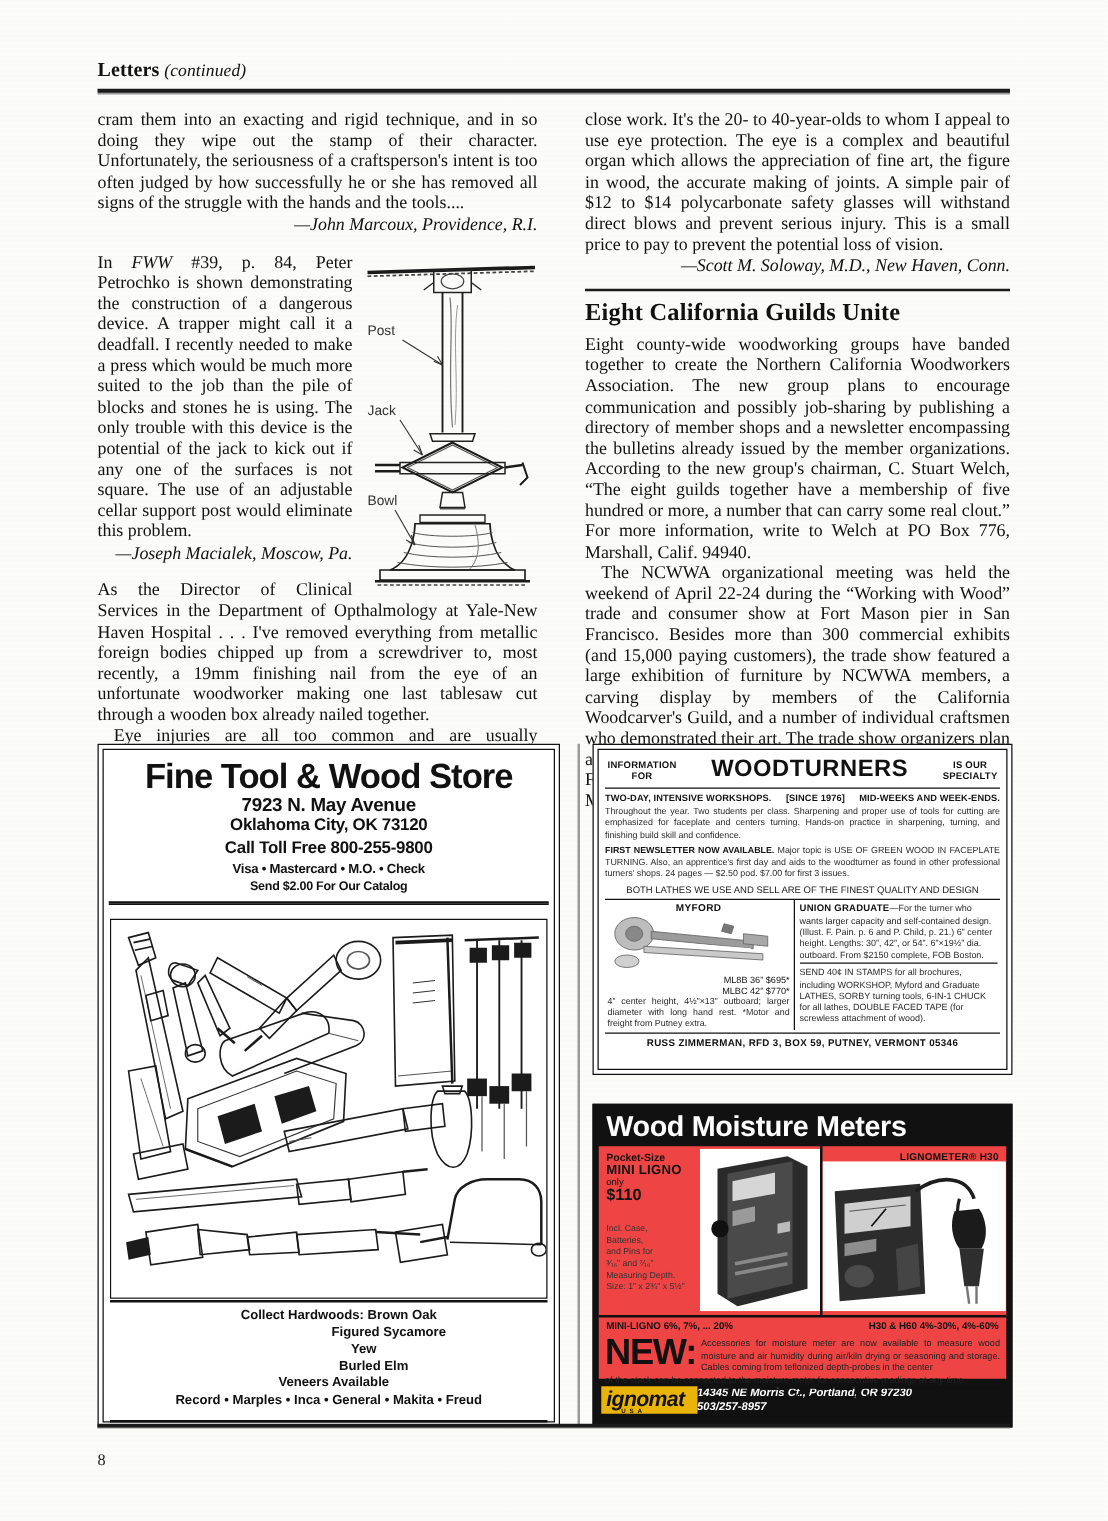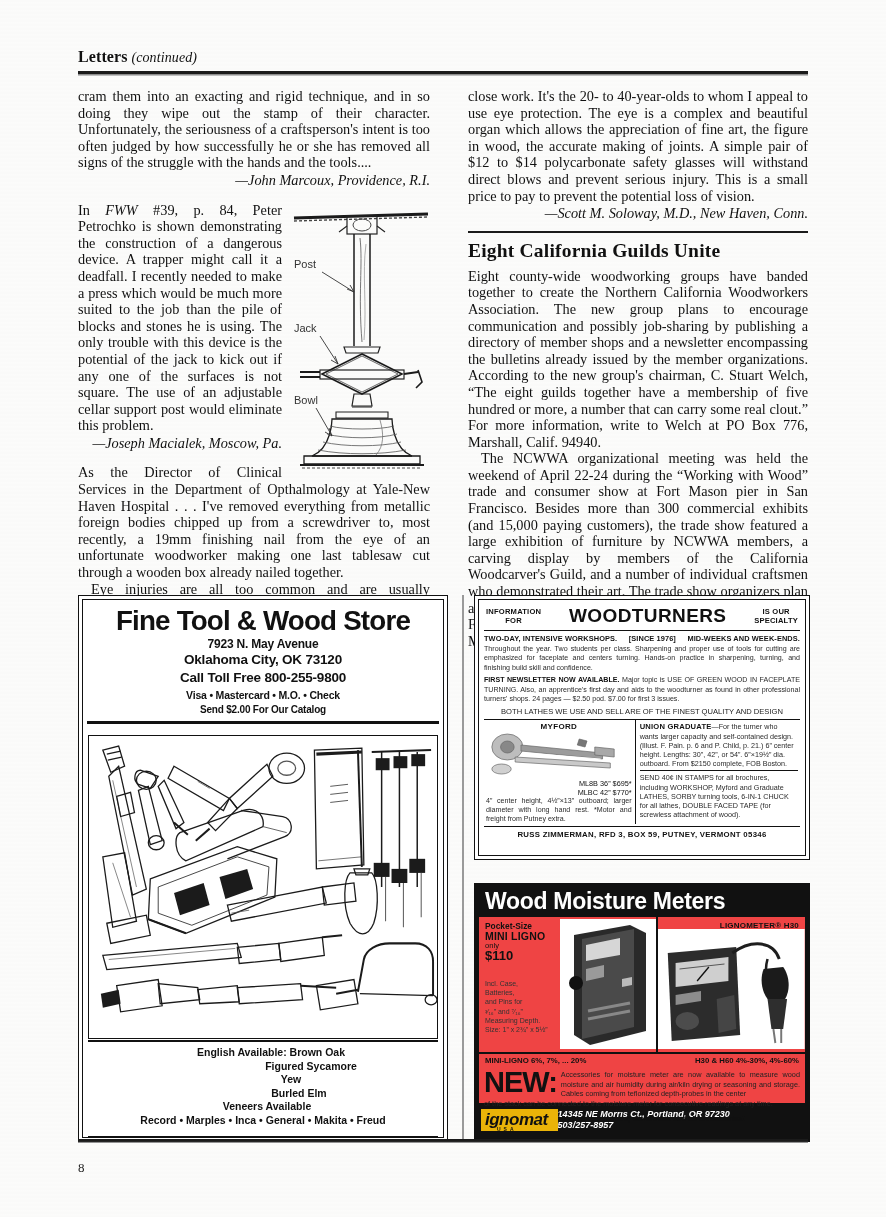--- a/index.html
+++ b/index.html
@@ -43,21 +43,21 @@
   
   .ads{position:absolute;left:78px;top:595px;width:730px;height:545px;}
   .ad{position:absolute;background:#fff;}
 
   
   .ad-finetool{left:0;top:0;width:368px;height:545px;border:1px solid #111;}
   .ft-inner{position:absolute;left:3px;top:3px;right:3px;bottom:3px;border:1px solid #111;}
   .ft-head{text-align:center;padding-top:5px;font-family:"Liberation Sans",sans-serif;}
   .ft-title{font-weight:bold;font-size:28px;letter-spacing:-0.8px;line-height:32px;
             transform:scaleX(0.99);}
-  .ft-l1{font-weight:bold;font-size:12px;line-height:15px;letter-spacing:-0.2px;}
+  .ft-l1{font-weight:bold;font-size:15px;line-height:15px;letter-spacing:-0.2px;}
   .ft-l2{font-weight:bold;font-size:13.5px;line-height:15px;letter-spacing:-0.2px;}
   .ft-l3{font-weight:bold;font-size:13.5px;line-height:17px;letter-spacing:-0.2px;margin-top:2px;}
   .ft-l4{font-weight:bold;font-size:10.5px;line-height:14px;letter-spacing:-0.2px;}
   .ft-l5{font-weight:bold;font-size:10.5px;line-height:15px;letter-spacing:-0.2px;margin-top:2px;}
   .ft-l6{font-weight:bold;font-size:10px;line-height:14px;letter-spacing:-0.2px;}
   .ft-div{height:0;border-top:2px solid #111;border-bottom:1px solid #111;margin:4px 4px 0 4px;}
   .ft-art{position:absolute;left:5px;right:5px;top:135px;height:302px;border:1px solid #111;
           overflow:hidden;background:#fff;}
   .ft-foot{position:absolute;left:5px;right:5px;top:440px;height:90px;
            border-top:2px solid #111;border-bottom:2px solid #111;
@@ -326,21 +326,21 @@
 
               <path d="M272 254 L278 222 C280 212, 292 206, 304 206 L330 206 C342 206, 348 214, 348 224 L348 258" stroke-width="2"></path>
               <path d="M274 256 L348 258" stroke="#1b1b1b" stroke-width="1.2"></path>
               <ellipse cx="346" cy="262" rx="6" ry="5"></ellipse>
               <path d="M250 256 L272 252" stroke="#1b1b1b" stroke-width="2"></path>
             </g>
           </svg>
         </div>
 
         <div class="ft-foot">
-          <div class="r r1">English Available: Brown Oak</div>
+          <div class="r r1">Collect Hardwoods: Brown Oak</div>
           <div class="r r2">Figured Sycamore</div>
           <div class="r r3">Yew</div>
           <div class="r r4">Burled Elm</div>
           <div class="r r5">Veneers Available</div>
           <div class="r">Record • Marples • Inca • General • Makita • Freud</div>
         </div>
       </div>
     </div>
 
     <div class="ad ad-turners">

